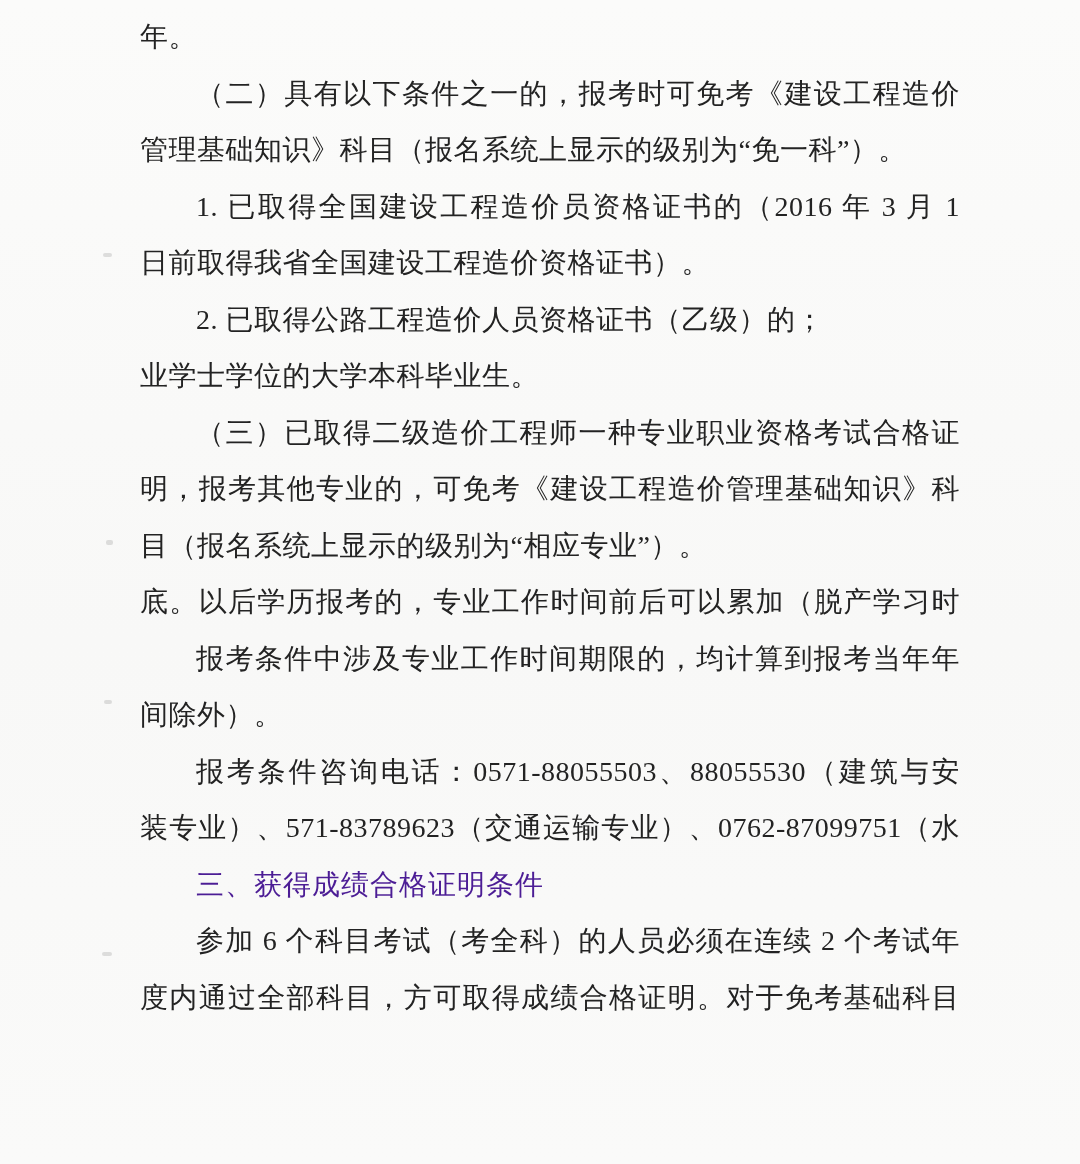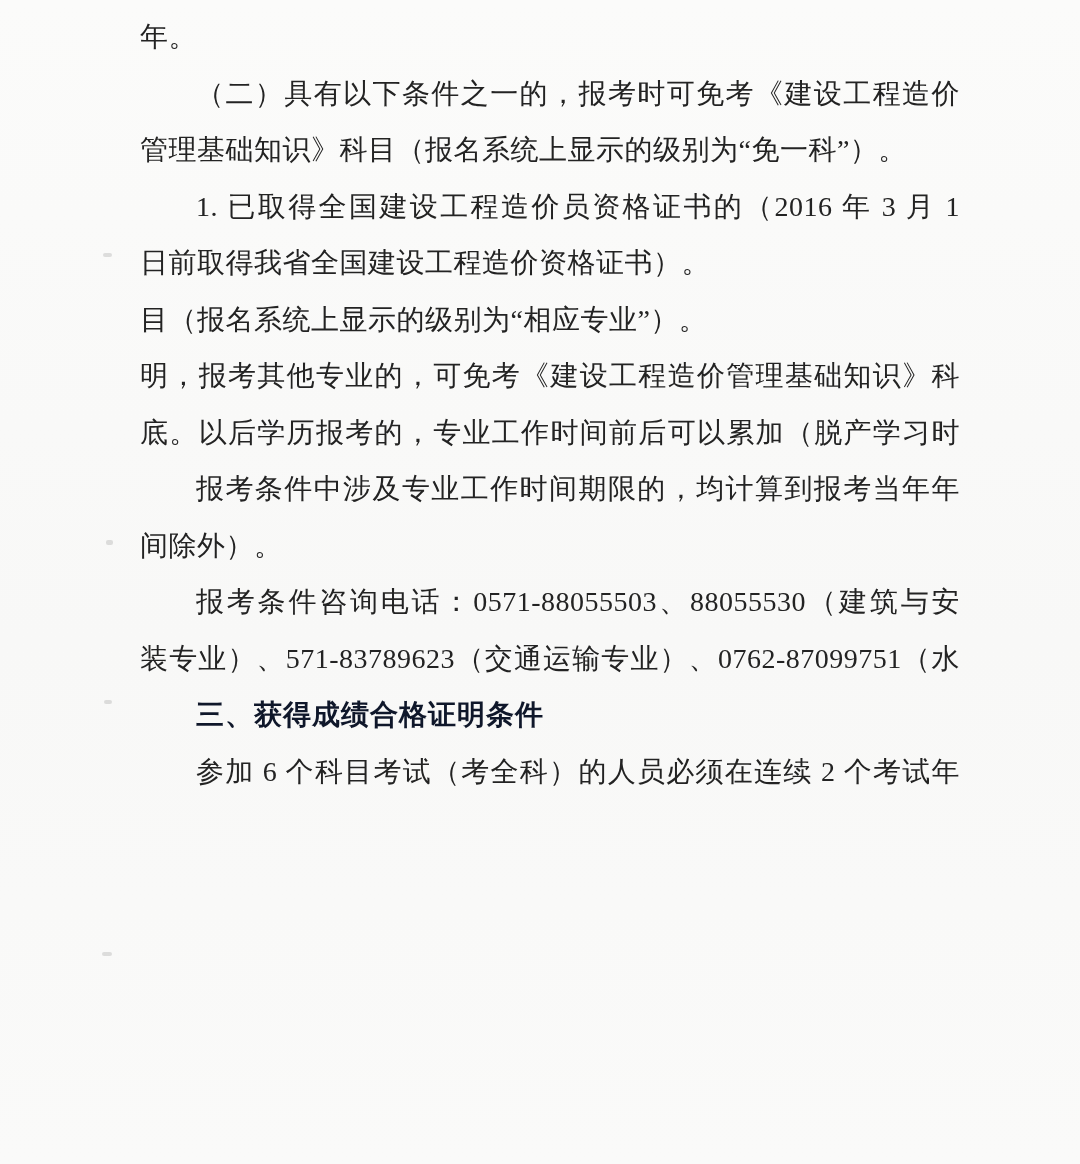--- a/index.html
+++ b/index.html
@@ -38,22 +38,22 @@
     text-align: justify;
     text-align-last: justify;
     overflow: hidden;
     font-family: Liberation Serif, serif;
   }
   .line.indent {
     text-indent: 2em;
   }
   .line.heading {
     font-family: "Liberation Sans", "DejaVu Sans", sans-serif;
-    font-weight: 700;
-    color: #0f172a;
+    font-weight: 400;
+    color: #4c1d95;
     letter-spacing: 1px;
   }
   
   .artifact {
     position: absolute;
     background: rgba(90, 90, 90, 0.18);
     border-radius: 2px;
   }
   .artifact.a1 { left: 103px; top: 253px; width: 9px;  height: 4px; }
   .artifact.a2 { left: 106px; top: 540px; width: 7px;  height: 5px; }
@@ -68,23 +68,27 @@
   <div class="artifact a2"></div>
   <div class="artifact a3"></div>
   <div class="artifact a4"></div>
 
   <div class="textblock">
     <div class="line">年。</div>
     <div class="line indent fill">（二）具有以下条件之一的，报考时可免考《建设工程造价</div>
     <div class="line">管理基础知识》科目（报名系统上显示的级别为“免一科”）。</div>
     <div class="line indent fill">1. 已取得全国建设工程造价员资格证书的（2016 年 3 月 1</div>
     <div class="line">日前取得我省全国建设工程造价资格证书）。</div>
+    <div class="line indent">2. 已取得公路工程造价人员资格证书（乙级）的；</div>
+    <div class="line">业学士学位的大学本科毕业生。</div>
+    <div class="line indent fill">（三）已取得二级造价工程师一种专业职业资格考试合格证</div>
+    <div class="line fill">明，报考其他专业的，可免考《建设工程造价管理基础知识》科</div>
     <div class="line">目（报名系统上显示的级别为“相应专业”）。</div>
-    <div class="line fill">明，报考其他专业的，可免考《建设工程造价管理基础知识》科</div>
     <div class="line fill">底。以后学历报考的，专业工作时间前后可以累加（脱产学习时</div>
     <div class="line indent fill">报考条件中涉及专业工作时间期限的，均计算到报考当年年</div>
     <div class="line">间除外）。</div>
     <div class="line indent fill">报考条件咨询电话：0571-88055503、88055530（建筑与安</div>
     <div class="line fill">装专业）、571-83789623（交通运输专业）、0762-87099751（水</div>
     <div class="line indent heading">三、获得成绩合格证明条件</div>
     <div class="line indent fill">参加 6 个科目考试（考全科）的人员必须在连续 2 个考试年</div>
+    <div class="line fill">度内通过全部科目，方可取得成绩合格证明。对于免考基础科目</div>
   </div>
 </div>
 
 </body></html>

